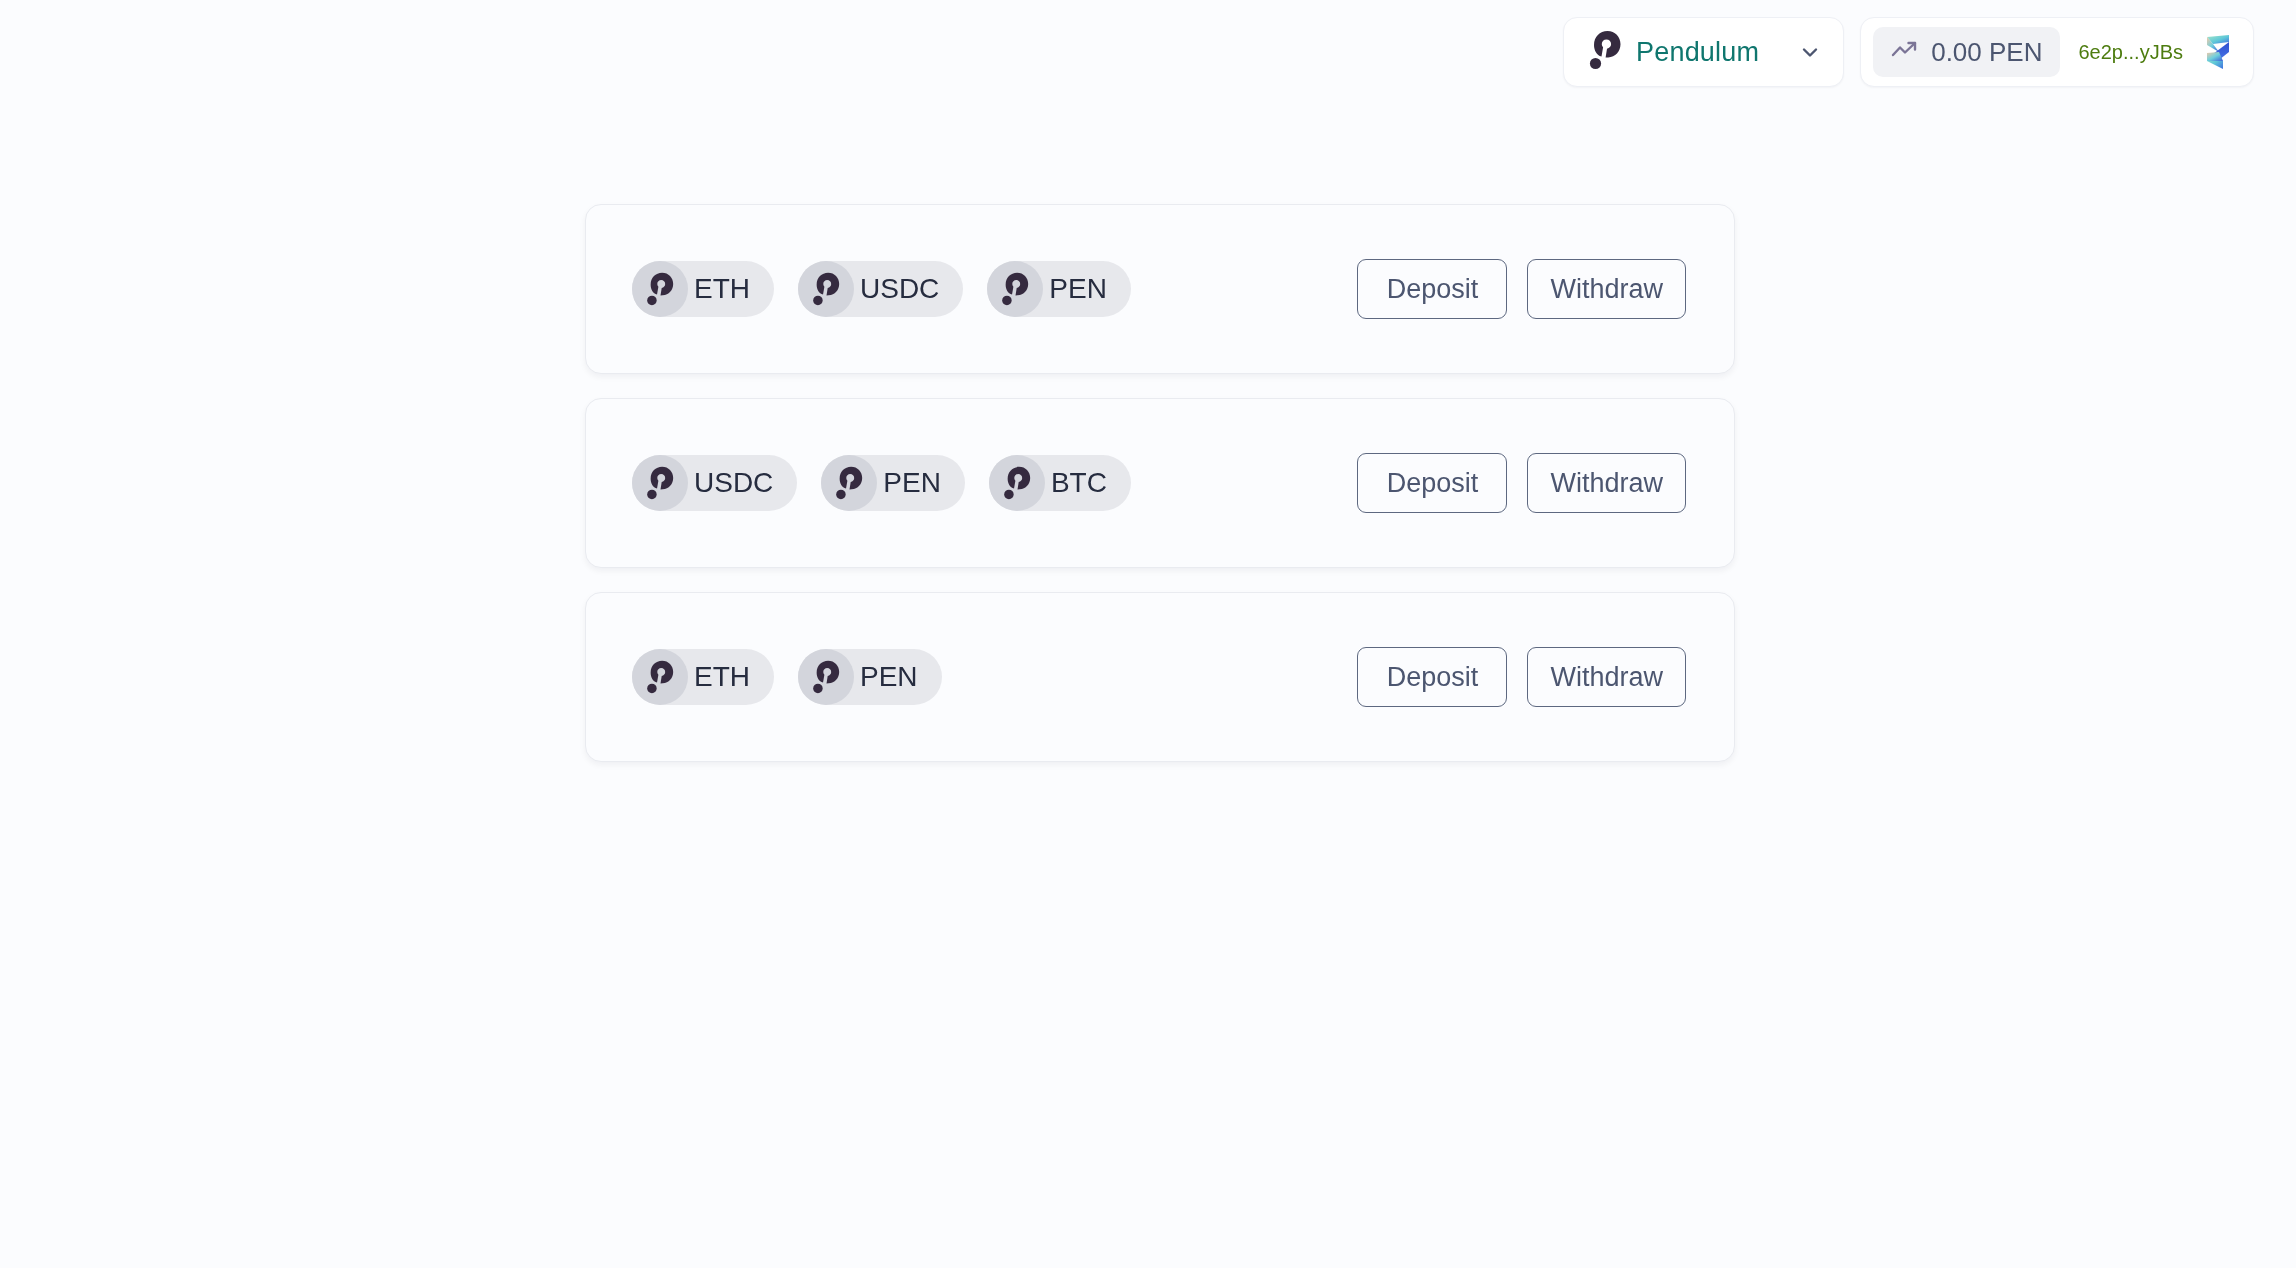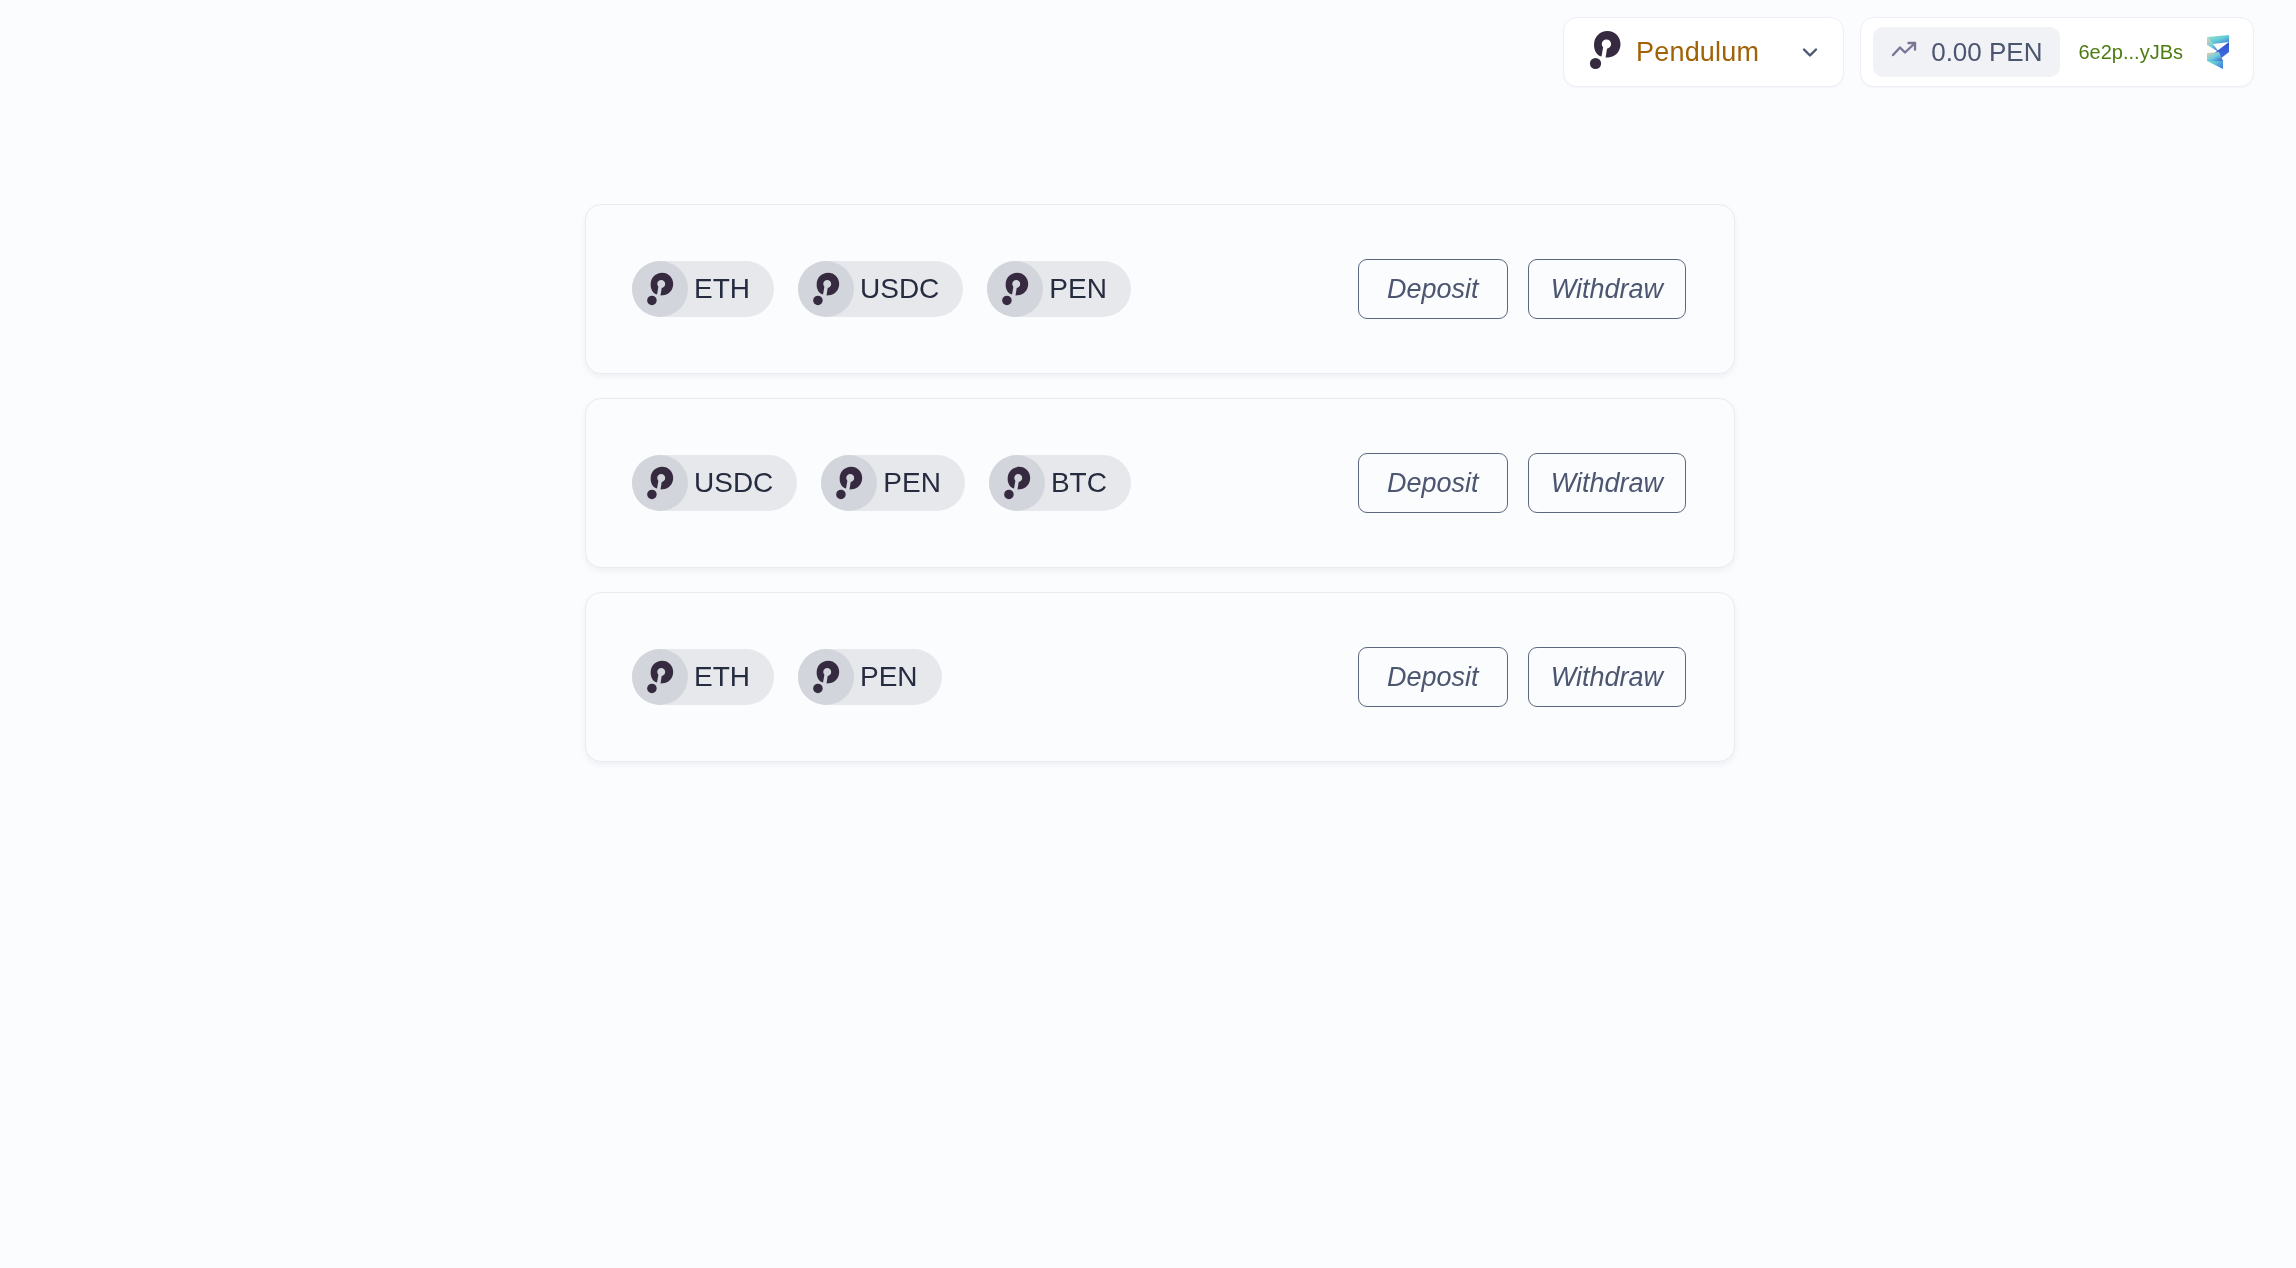--- a/index.html
+++ b/index.html
@@ -41,21 +41,21 @@
     padding: 0 22px 0 24px;
     background: #ffffff;
     border: 1px solid #eef0f5;
     border-radius: 14px;
     box-shadow: 0 1px 2px rgba(16, 24, 40, 0.04);
     cursor: pointer;
   }
 
   .network-name {
     font-size: 27px;
-    color: #a16207;
+    color: #0f766e;
     letter-spacing: 0.2px;
     white-space: nowrap;
     text-align: center;
   }
 
   .chevron {
     width: 22px;
     height: 22px;
     display: block;
     margin-left: 26px;
@@ -170,21 +170,20 @@
     border: 1.5px solid #5d6880;
     border-radius: 9px;
     font-family: "Liberation Sans", sans-serif;
     font-size: 27px;
     color: #4c5670;
     cursor: pointer;
     display: flex;
     align-items: center;
     justify-content: center;
     white-space: nowrap;
-    font-style: italic;
   }
 </style>
 </head>
 <body>
 
 <div class="app">
 
   <div class="header">
 
     <div class="network-selector">

